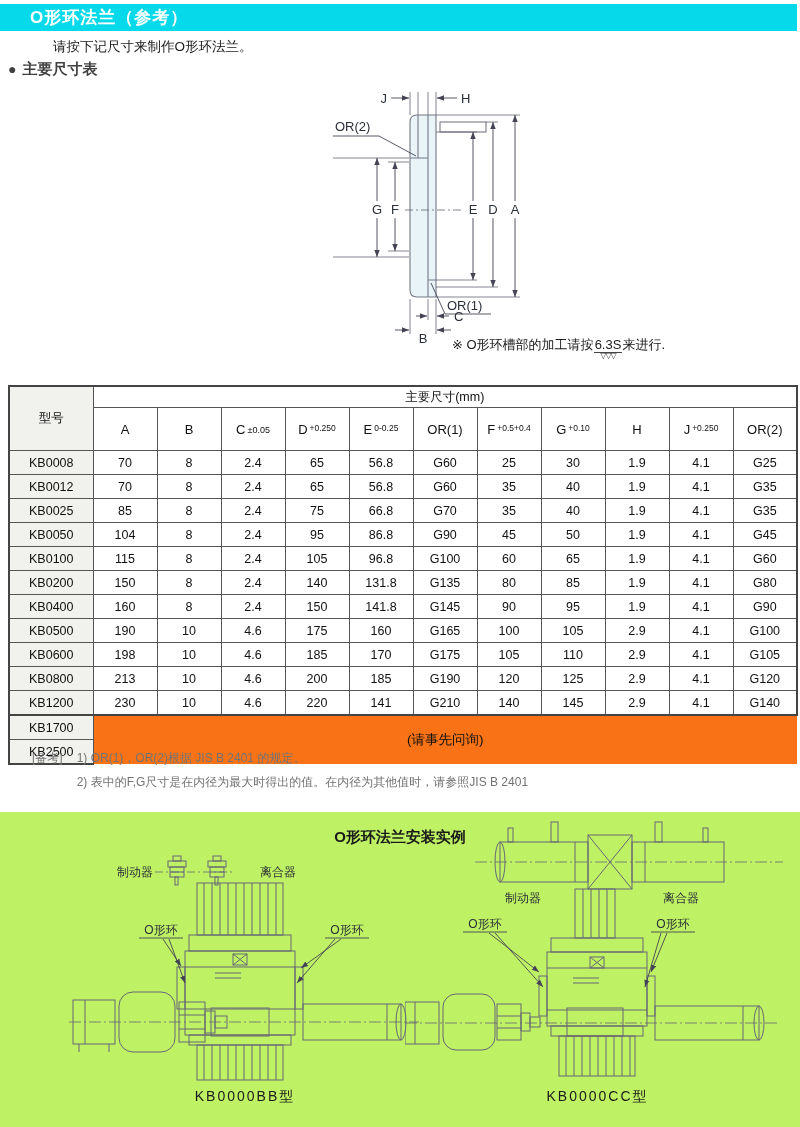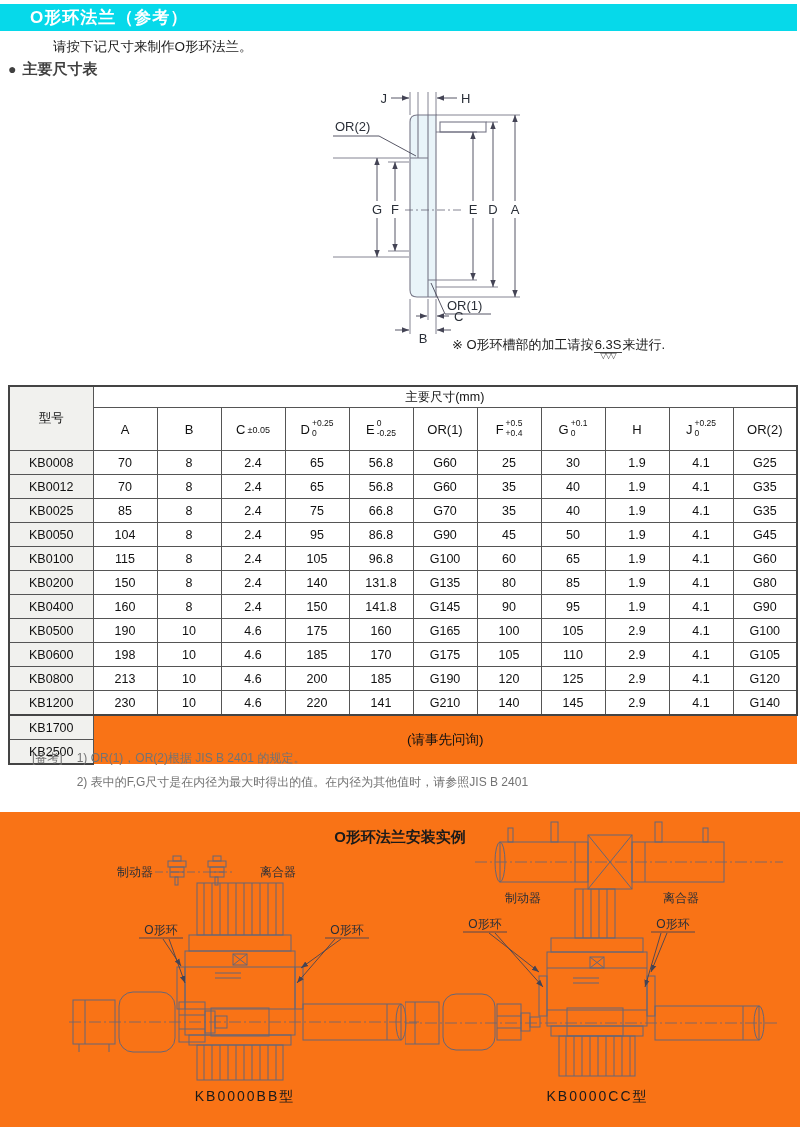--- a/index.html
+++ b/index.html
@@ -26,26 +26,26 @@
   table.dims tbody td,table.dims tbody th{height:23px;}
   .colmodel{background:#f1f1ee;border-left:2px solid #444 !important;}
   th.spanhead{background:#ffffff;font-size:12.5px;border-right:2px solid #444 !important;}
   .lastcol{border-right:2px solid #444 !important;}
   .lastrow{border-bottom:2px solid #444 !important;}
   td.inquiry{border:none !important;text-align:left;padding-left:8px;font-size:13.5px;background:#f97316;}
   .inqlast{border-bottom:2px solid #444 !important;}
   .dimcell{display:inline-flex;align-items:center;justify-content:center;gap:2px;}
   .dimbase{font-size:13px;}
   .tolinline{font-size:9px;margin-top:2px;}
-  .tolstack{display:inline-flex;flex-direction:column;align-items:flex-start;font-size:8.5px;line-height:1.15;}
+  .tolstack{display:inline-flex;flex-direction:row;align-items:flex-start;font-size:8.5px;line-height:1.15;}
   
   .notes{position:absolute;left:32px;top:750px;font-size:12px;color:#737373;display:flex;gap:14px;}
   .noteitems div{margin-bottom:7px;}
   
-  .panel{position:absolute;left:0;top:812px;width:800px;height:315px;background:#f97316;}
+  .panel{position:absolute;left:0;top:812px;width:800px;height:315px;background:#bef264;}
   .paneltitle{position:absolute;left:0;top:16px;width:800px;text-align:center;font-size:15px;font-weight:bold;color:#1a1a1a;}
   .bbsvg{position:absolute;left:65px;top:30px;width:360px;height:240px;}
   .ccsvg{position:absolute;left:405px;top:8px;width:385px;height:265px;}
   .caption{position:absolute;top:276px;text-align:center;font-size:14px;letter-spacing:2px;color:#1a1a1a;}
   .cap-bb{left:65px;width:360px;}
   .cap-cc{left:405px;width:385px;}
 </style>
 </head>
 <body>
 

